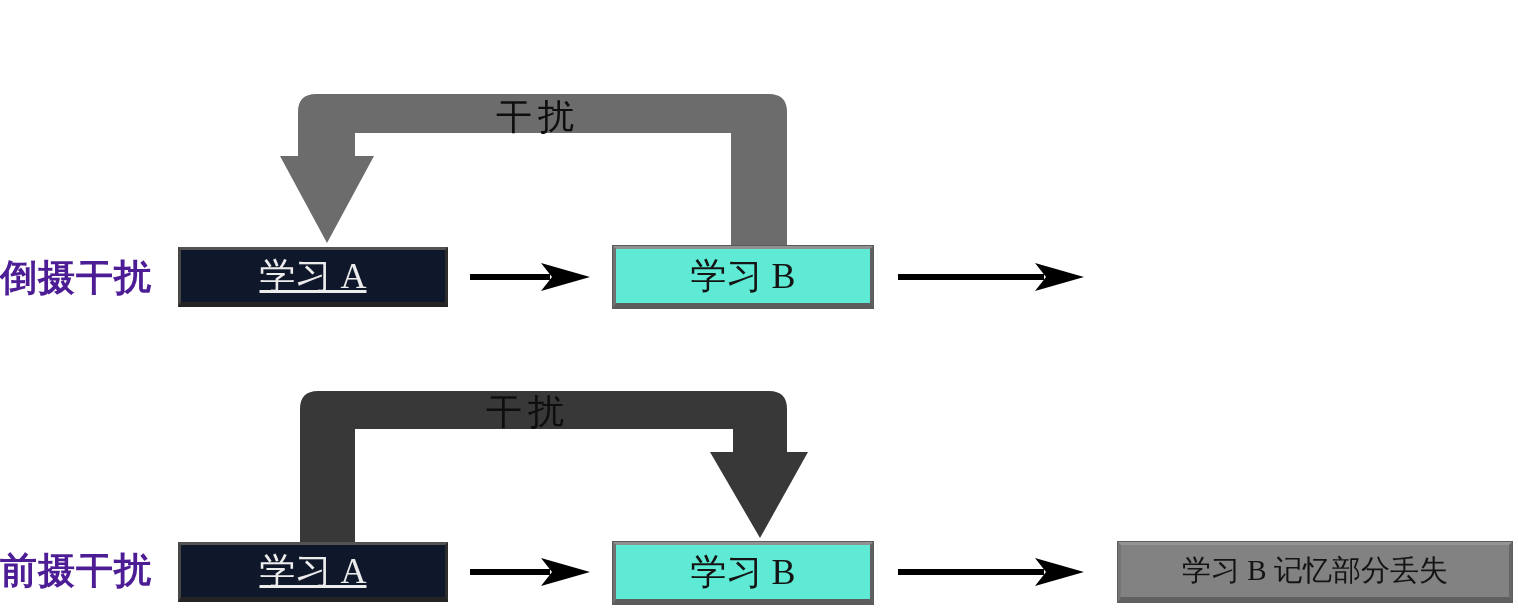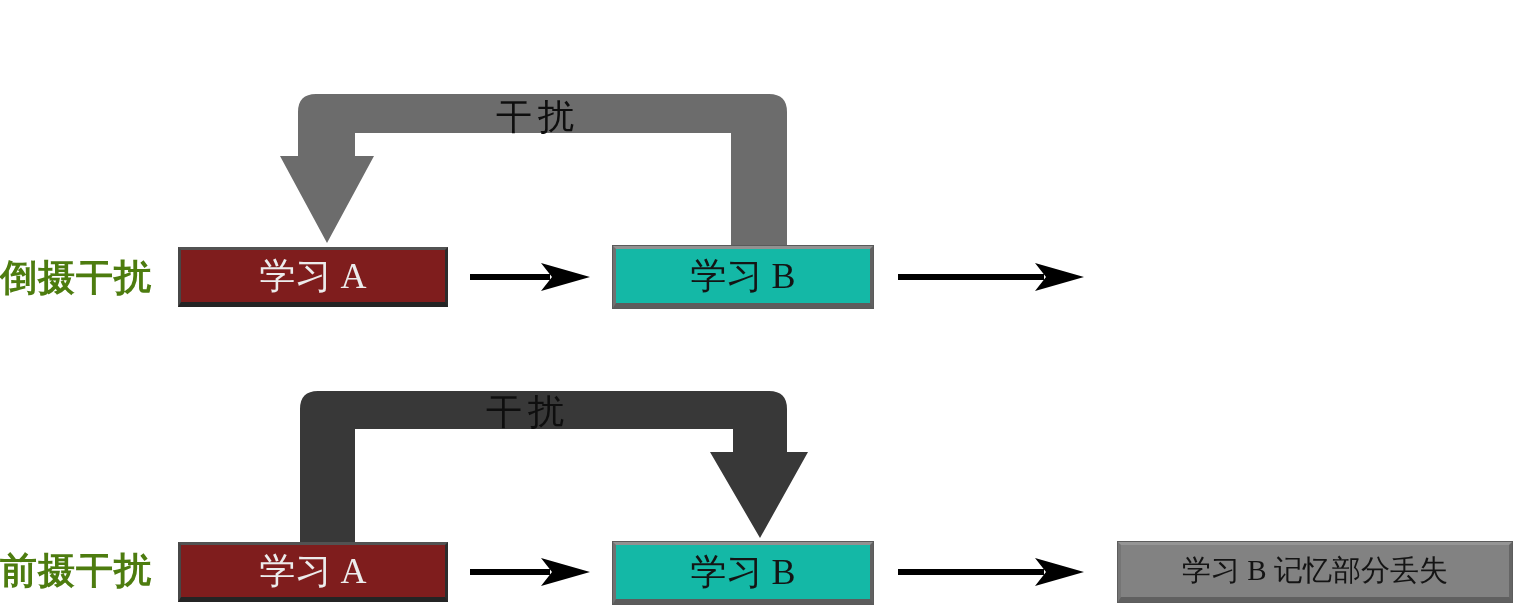--- a/index.html
+++ b/index.html
@@ -19,45 +19,46 @@
     position: absolute;
     left: 0; top: 0;
     width: 1518px; height: 613px;
   }
   .row-label {
     position: absolute;
     left: 0;
     width: 152px;
     font-size: 37px;
     font-weight: 600;
-    color: #4d7c0f;
+    color: #4c1d95;
     text-align: left;
     white-space: nowrap;
     letter-spacing: 1px;
   }
   .row-label.retro { top: 253px; }
   .row-label.pro   { top: 546px; }
   .box {
     position: absolute;
     box-sizing: border-box;
     display: flex;
     align-items: center;
     justify-content: center;
     white-space: nowrap;
   }
   .box-dark {
-    background: #7f1d1d;
+    background: #0f172a;
     border-top: 3px solid #525252;
     border-left: 3px solid #474747;
     border-right: 3px solid #2c2c2c;
     border-bottom: 5px solid #242424;
     color: #ececec;
+    text-decoration: underline;
   }
   .box-gray {
-    background: #14b8a6;
+    background: #5eead4;
     border-top: 3px solid #919191;
     border-left: 3px solid #717171;
     border-right: 3px solid #616161;
     border-bottom: 5px solid #5c5c5c;
     box-shadow: 0 0 0 1px #5a5a5a;
     color: #141414;
   }
   .box-gray-light {
     background: #828282;
     border-top: 3px solid #959595;

